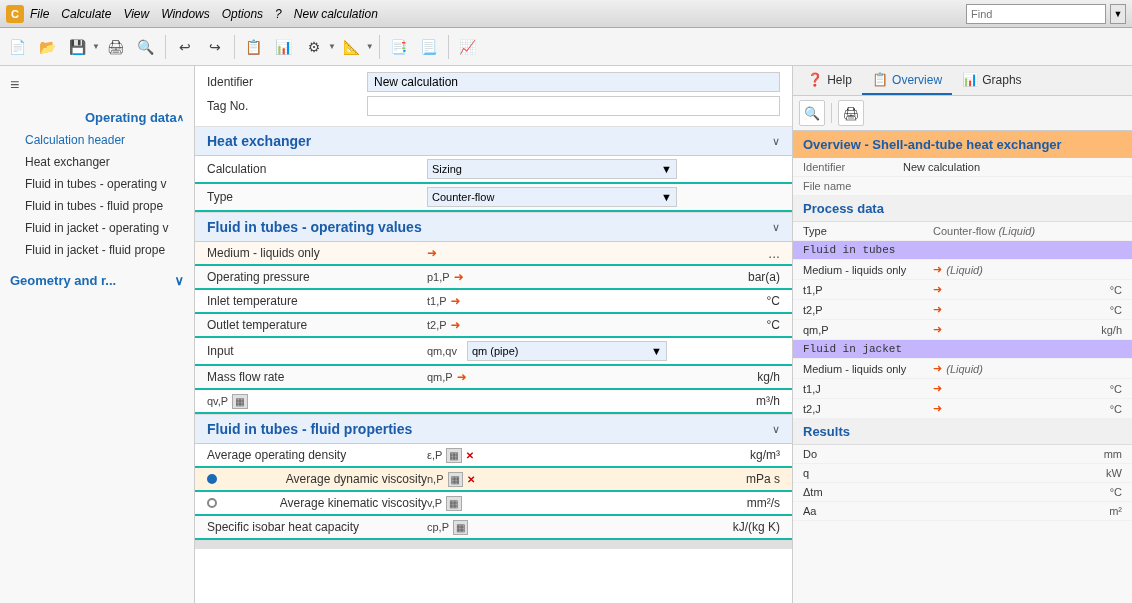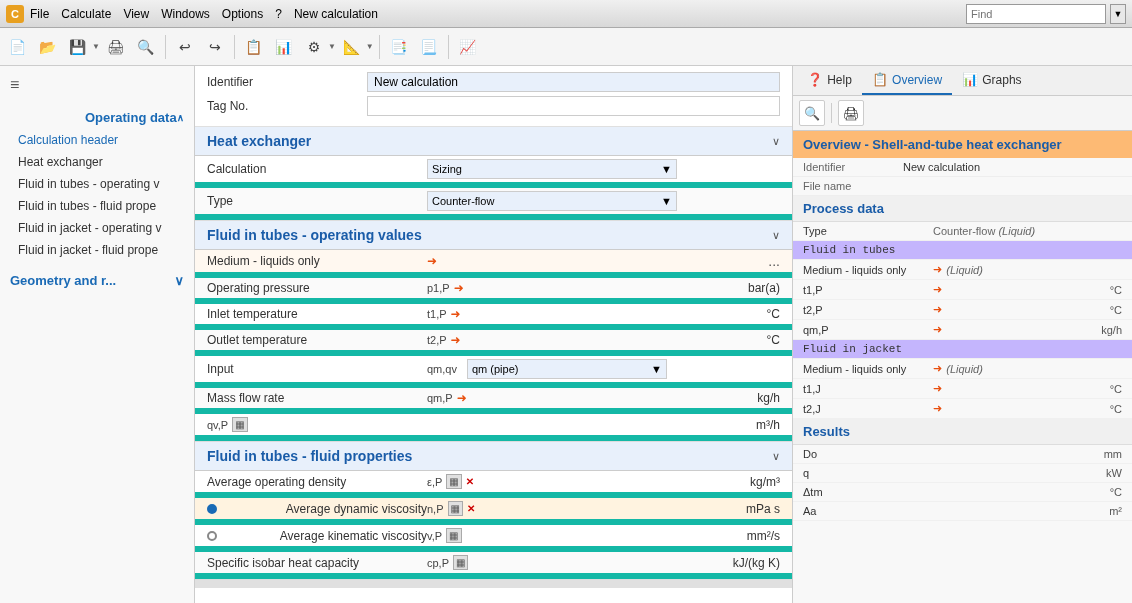--- a/index.html
+++ b/index.html
@@ -18,21 +18,21 @@
     .title-bar-logo {
       width: 18px; height: 18px;
       background: #e8a020;
       border-radius: 3px;
       display: flex; align-items: center; justify-content: center;
       color: white; font-weight: bold; font-size: 11px;
     }
     .menu-bar {
       display: flex; gap: 12px; font-size: 12px;
     }
-    .menu-bar span { cursor: pointer; }
+    .menu-bar span { cursor: pointer; font-style: italic; }
     .title-bar-find {
       margin-left: auto;
       display: flex; align-items: center; gap: 4px;
     }
     .title-bar-find input {
       width: 140px; height: 20px; border: 1px solid #999; padding: 2px 4px; font-size: 11px;
     }
     .find-dropdown {
       width: 16px; height: 20px; border: 1px solid #999; background: #e8e8e8;
       display: flex; align-items: center; justify-content: center; cursor: pointer; font-size: 9px;
@@ -78,21 +78,21 @@
     }
     .sidebar-section-header {
       display: flex; align-items: center; justify-content: flex-end;
       padding: 4px 10px;
       color: #1a6ab5; font-weight: 600; font-size: 13px; cursor: pointer;
     }
     .sidebar-section-header .chevron { font-size: 10px; }
     .sidebar-item {
       padding: 4px 14px 4px 18px;
       color: #333; cursor: pointer; font-size: 12px;
-      white-space: nowrap; overflow: hidden; text-overflow: ellipsis;
+      white-space: nowrap; overflow: hidden; text-overflow: ellipsis; margin-left: 7px;
     }
     .sidebar-item.active { color: #1a6ab5; font-weight: 500; }
     .sidebar-section-header2 {
       display: flex; align-items: center; justify-content: space-between;
       padding: 4px 10px;
       color: #1a6ab5; font-weight: 600; font-size: 13px; cursor: pointer;
       margin-top: 4px;
     }
 
     
@@ -139,21 +139,21 @@
     .section-title {
       color: #1a5ca8; font-size: 14px; font-weight: 600;
     }
     .section-chevron { color: #555; font-size: 11px; }
 
     
     .form-row {
       display: flex; align-items: center;
       padding: 3px 12px;
       min-height: 24px;
-      border-bottom: 6px solid #14b8a6;
+      border-bottom: 2px solid #14b8a6;
     }
     .form-row:nth-child(odd) { background: #fafafa; }
     .form-row:nth-child(even) { background: #fff; }
     .form-label { width: 220px; font-size: 12px; color: #333; }
     .form-input-area { flex: 1; display: flex; align-items: center; gap: 4px; }
     .form-var { font-size: 11px; color: #444; }
     .arrow-icon { color: #e85010; font-size: 12px; }
     .unit-label { margin-left: auto; font-size: 12px; color: #333; min-width: 60px; text-align: right; }
     .calc-dropdown {
       height: 20px; border: 1px solid #ccc; padding: 1px 4px; font-size: 11px;

